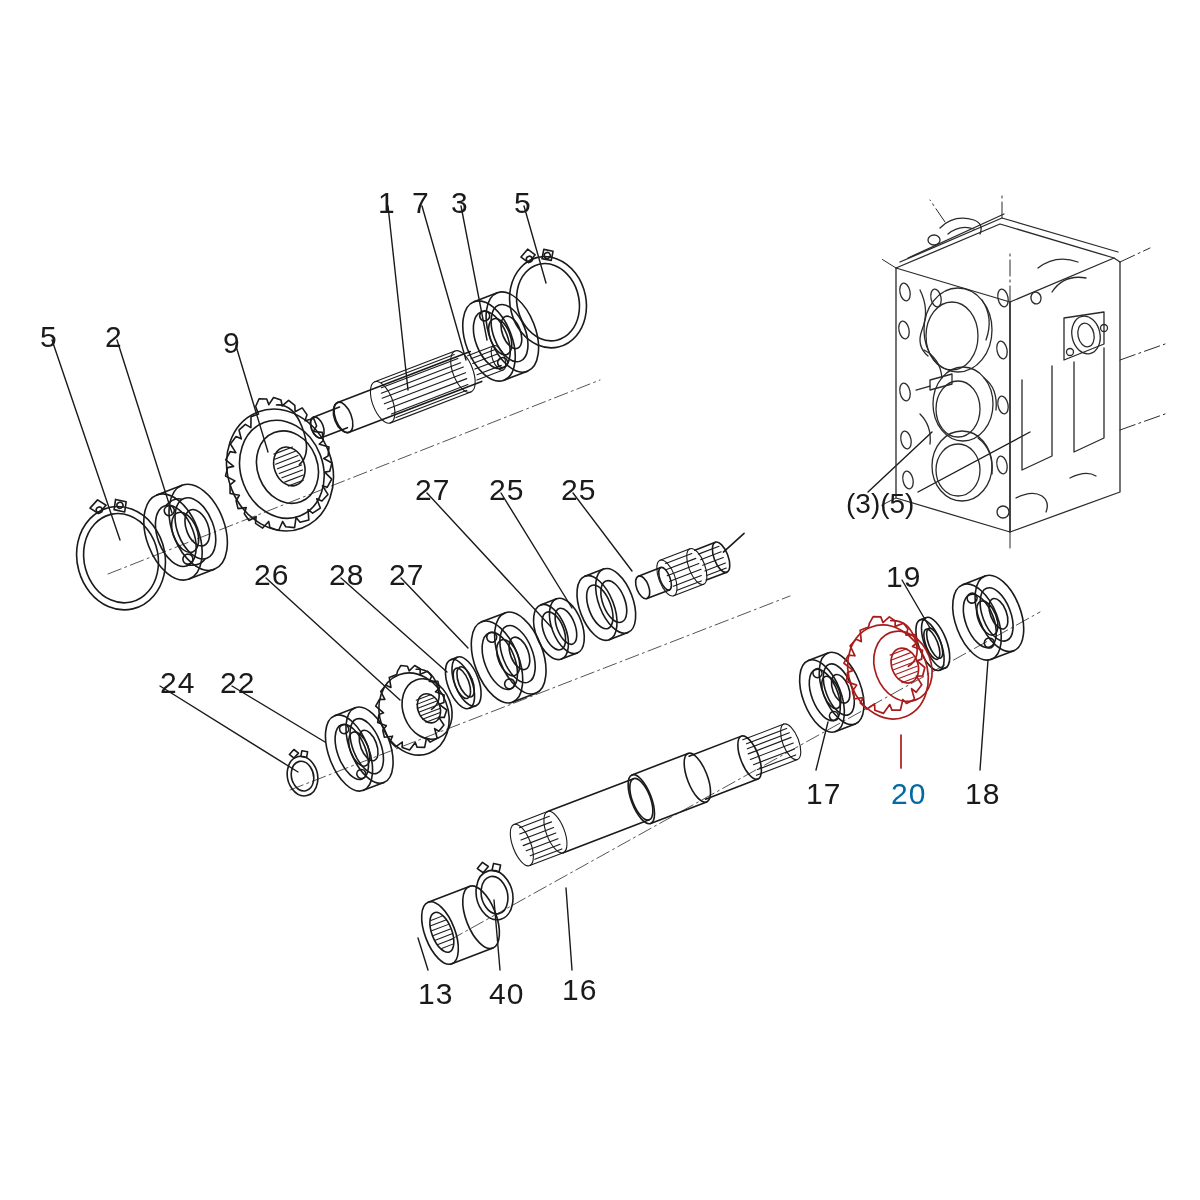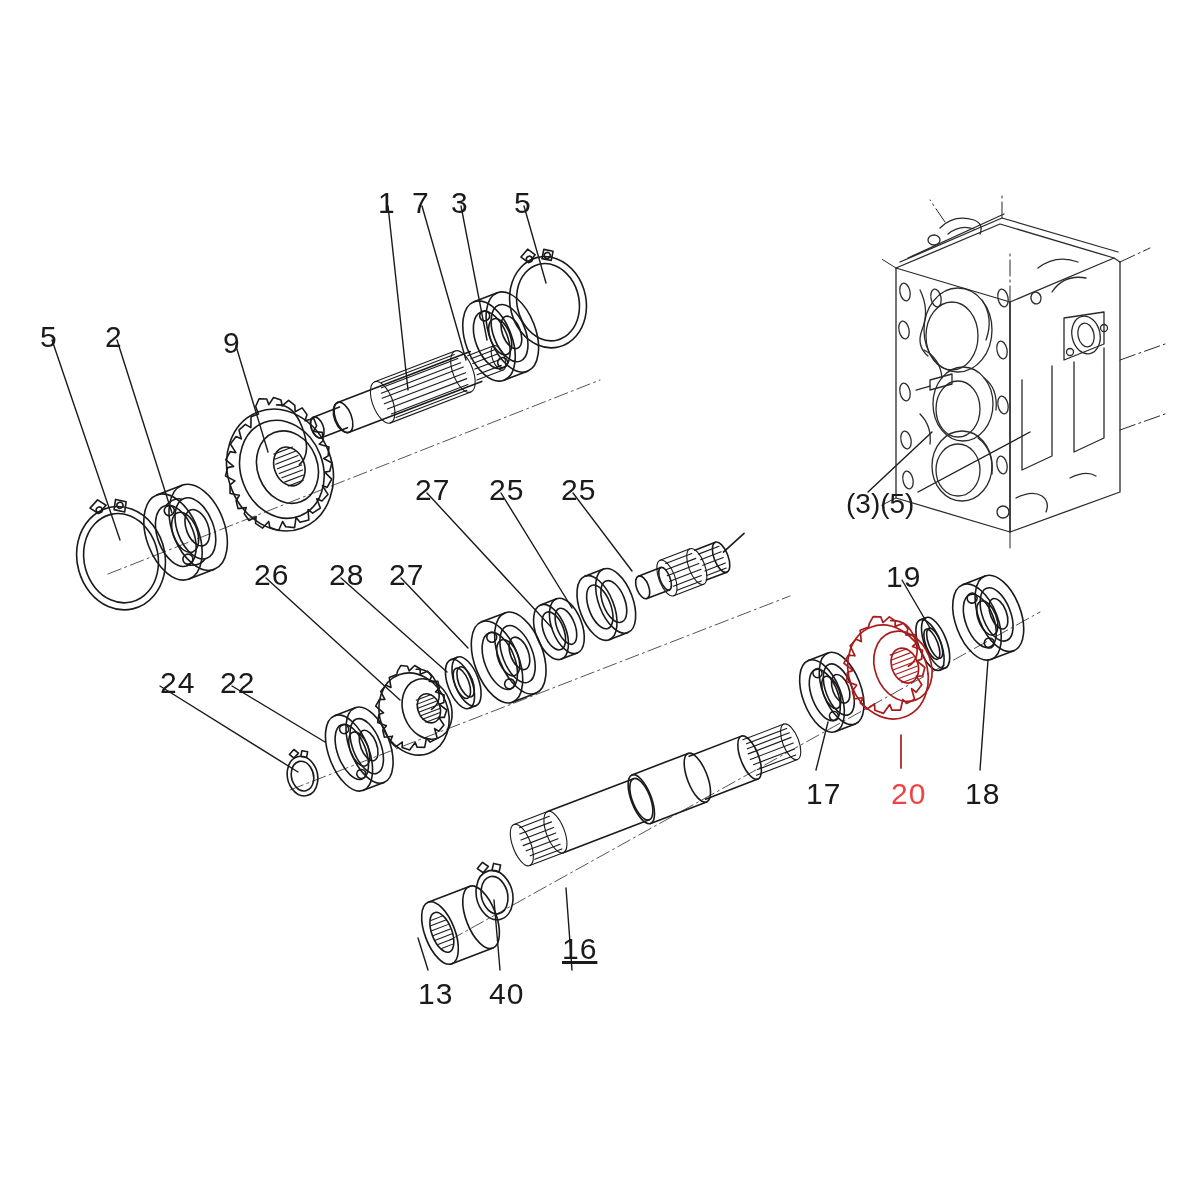--- a/index.html
+++ b/index.html
@@ -2,21 +2,21 @@
 <html><head>
 <meta charset="utf-8">
 <style>
   html,body{margin:0;padding:0;background:#ffffff;}
   body{width:1200px;height:1200px;overflow:hidden;
        font-family:"Liberation Sans","DejaVu Sans",sans-serif;}
   #stage{position:relative;width:1200px;height:1200px;background:#fff;}
   svg.layer{position:absolute;left:0;top:0;width:1200px;height:1200px;}
   .lbl{position:absolute;font-size:30px;color:#1a1a1a;line-height:1;
        letter-spacing:1px;white-space:nowrap;font-family:"Liberation Sans",sans-serif;}
-  .lbl.hi{color:#ef4444;}
+  .lbl.hi{color:#0369a1;}
   .lbl.paren{font-size:28px;letter-spacing:0px;}
 </style>
 </head>
 <body>
 
 <div id="stage">
 
 <svg class="layer" viewBox="0 0 1200 1200">
   <defs>
     <g id="ballset">
@@ -538,16 +538,16 @@
       <div class="lbl" style="left: 389px; top: 560px;">27</div>
       <div class="lbl" style="left: 148px; top: 668px; margin-left: 12px;">24</div>
       <div class="lbl" style="left: 220px; top: 668px;">22</div>
       <div class="lbl paren" style="left: 846px; top: 490px;">(3)(5)</div>
       <div class="lbl" style="left: 886px; top: 562px;">19</div>
       <div class="lbl" style="left: 806px; top: 779px;">17</div>
       <div class="lbl hi" style="left: 891px; top: 779px;">20</div>
       <div class="lbl" style="left: 965px; top: 779px;">18</div>
       <div class="lbl" style="left: 418px; top: 979px;">13</div>
       <div class="lbl" style="left: 489px; top: 979px;">40</div>
-      <div class="lbl" style="left: 562px; top: 934px; text-decoration: underline;">16</div>
+      <div class="lbl" style="left: 562px; top: 975px;">16</div>
     </div>
 
 </div>
 
 </body></html>

